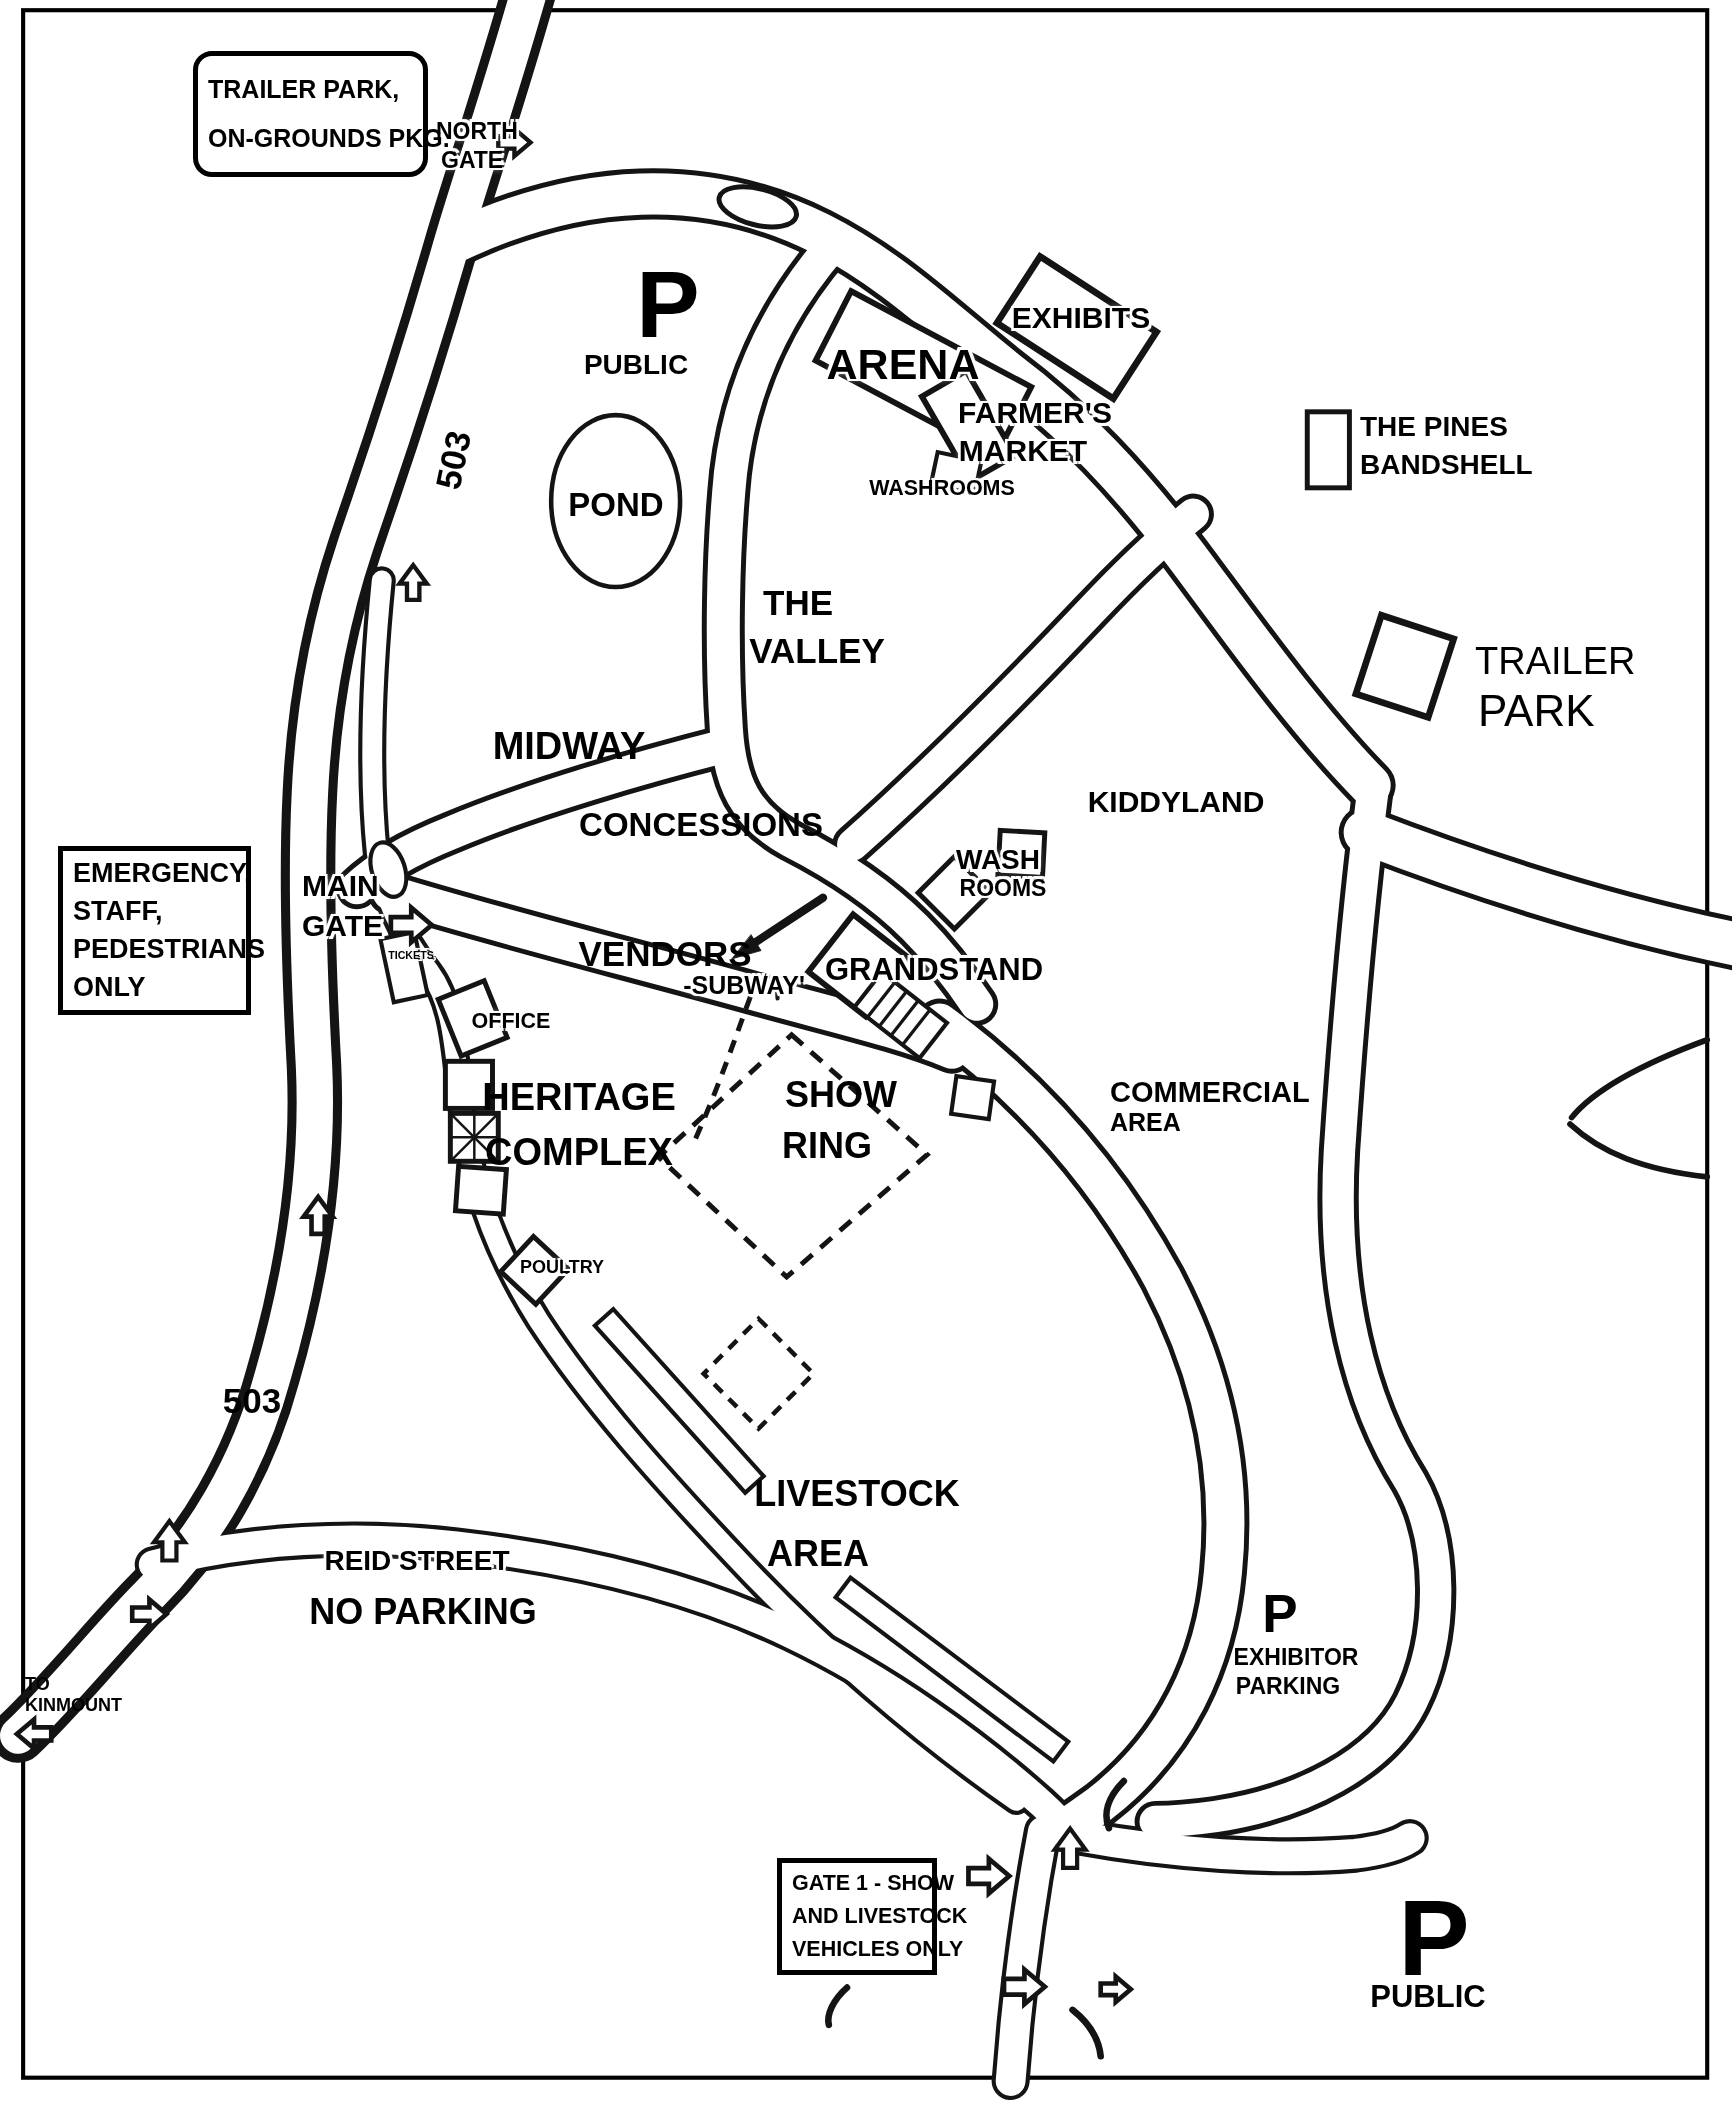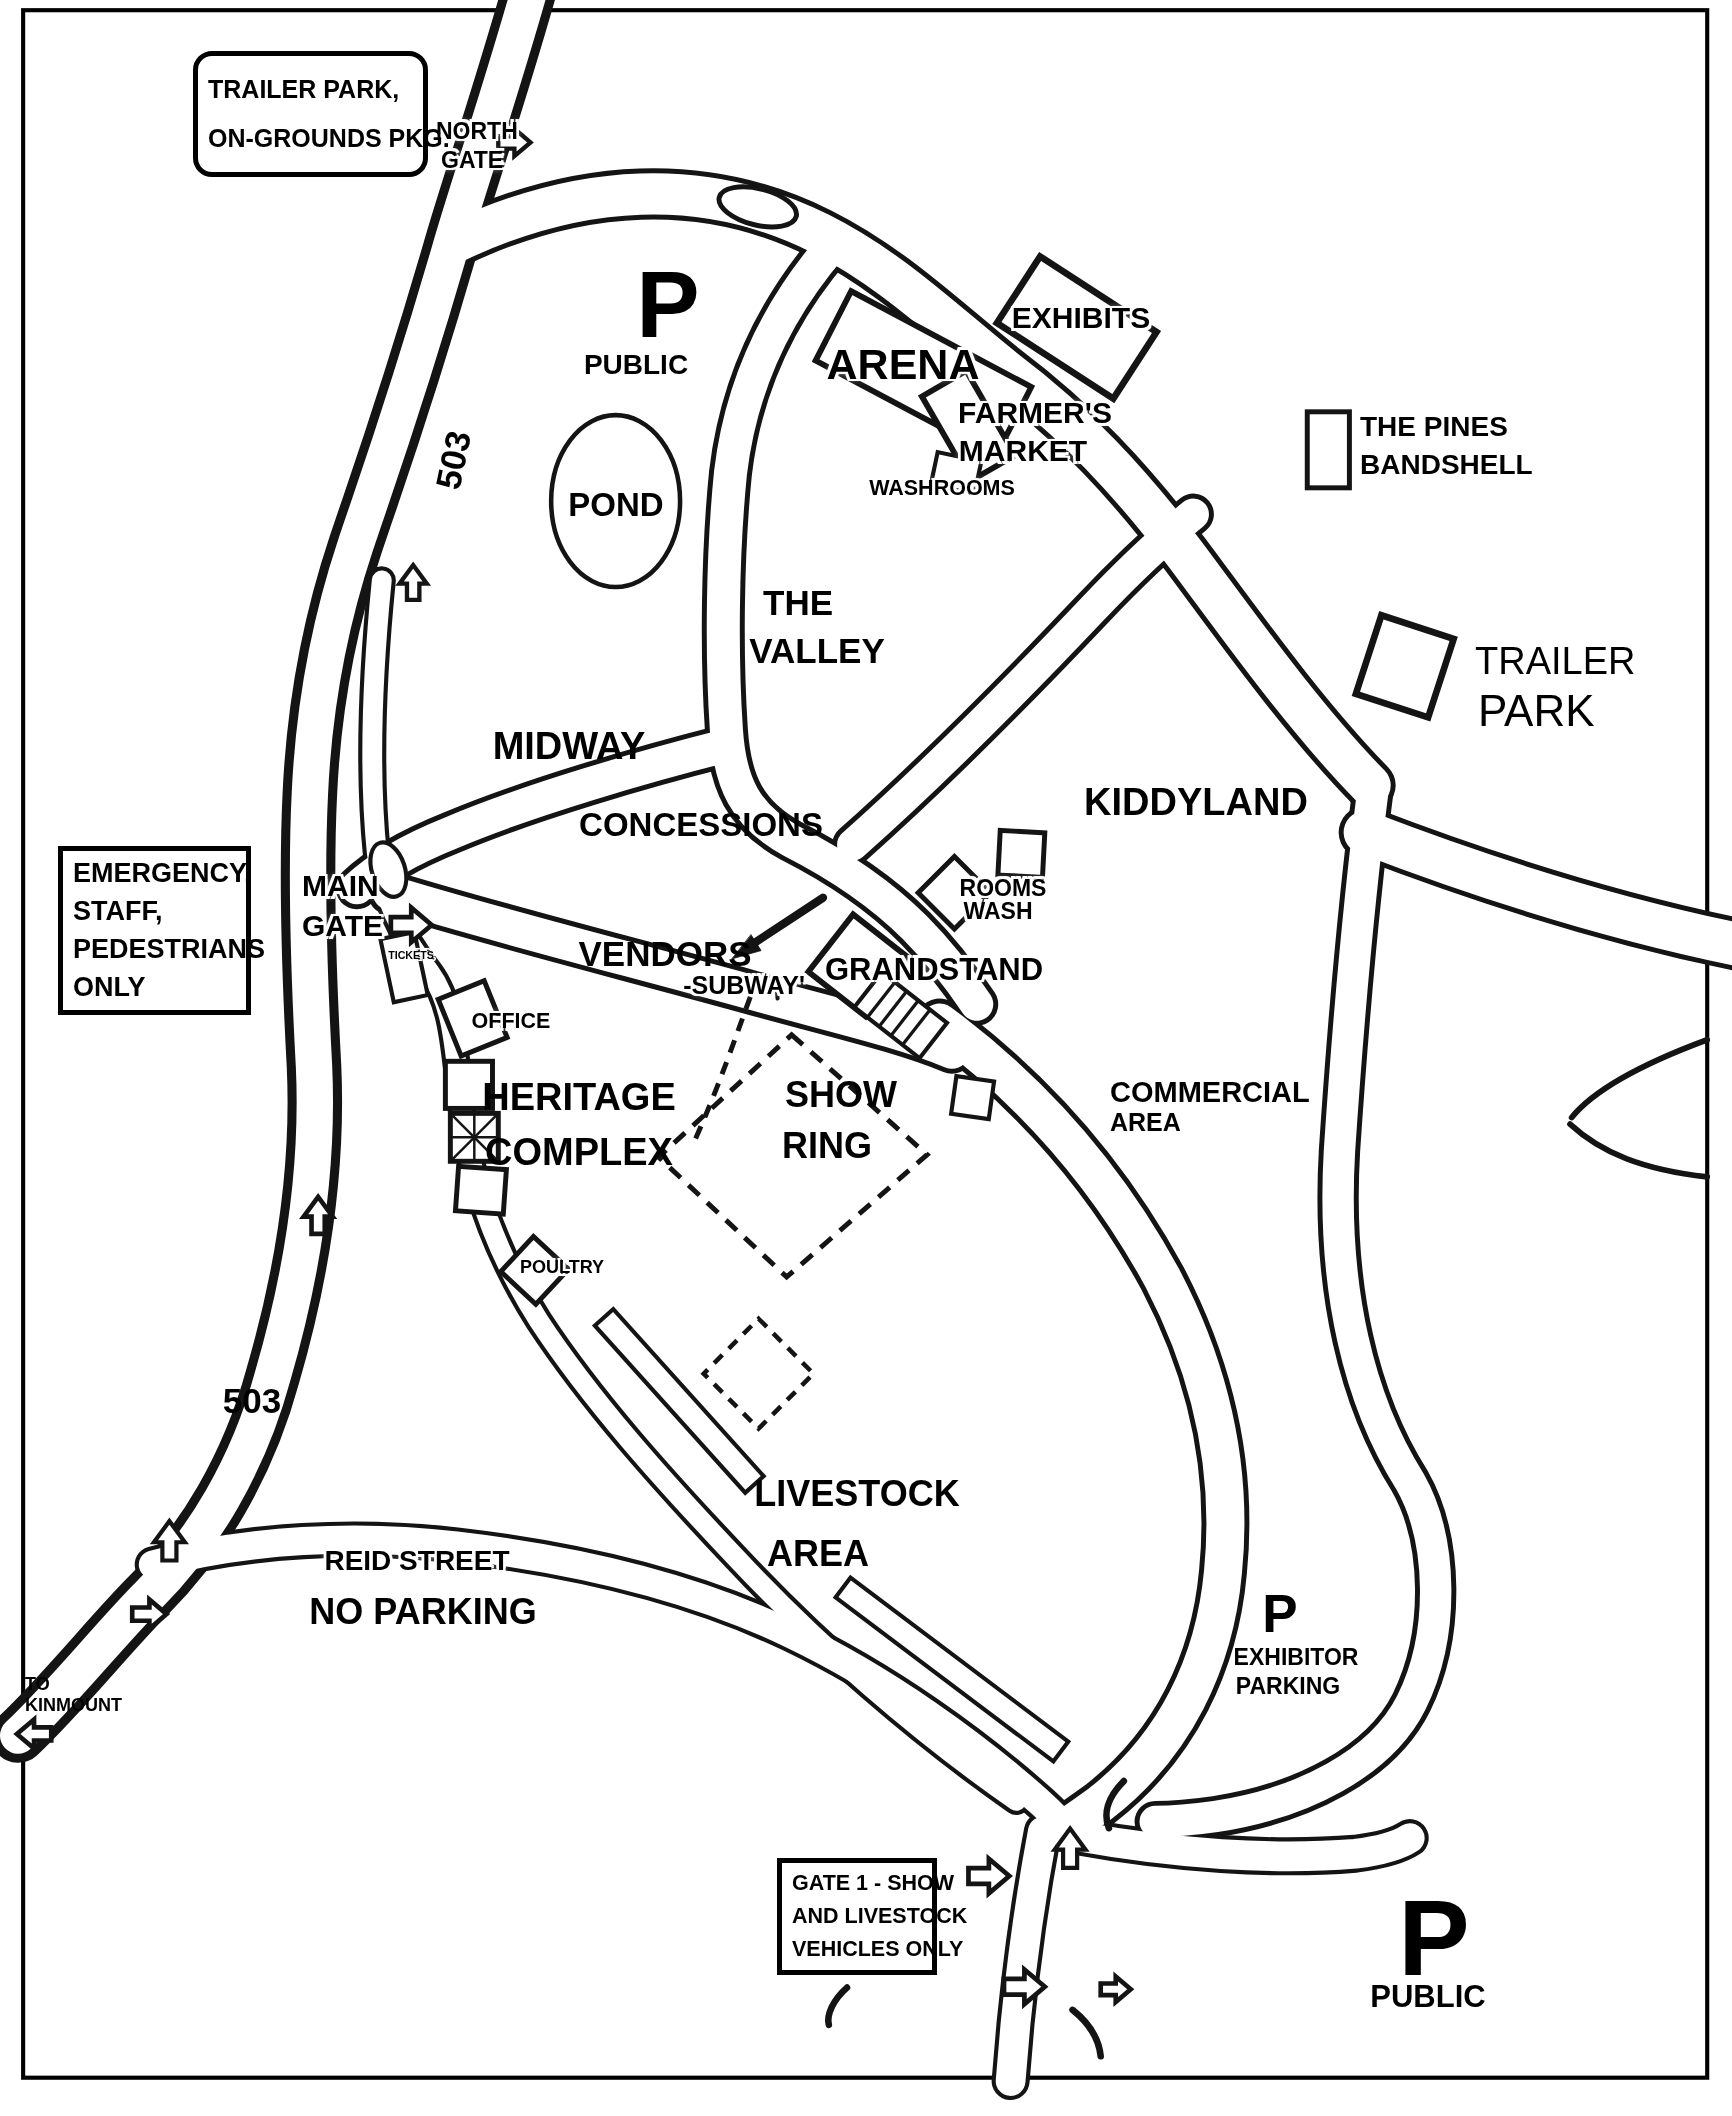--- a/index.html
+++ b/index.html
@@ -169,38 +169,38 @@
   <div class="lbl halo" style="left:417px;top:1561px;font-size:28px;">REID STREET</div>
   <div class="lbl" style="left:423px;top:1612px;font-size:36px;">NO PARKING</div>
   <div class="lbl la" style="left:25px;top:1684px;font-size:18px;">TO</div>
   <div class="lbl la" style="left:25px;top:1705px;font-size:18px;">KINMOUNT</div>
 
   <div class="lbl" style="left:569px;top:746px;font-size:38px;">MIDWAY</div>
   <div class="lbl" style="left:701px;top:824px;font-size:33px;">CONCESSIONS</div>
   <div class="lbl" style="left:665px;top:920px;font-size:35px;margin-top:33px;">VENDORS</div>
   <div class="lbl" style="left:798px;top:602px;font-size:35px;">THE</div>
   <div class="lbl" style="left:817px;top:650px;font-size:35px;">VALLEY</div>
-  <div class="lbl" style="left:1176px;top:802px;font-size:38px;margin-left:20px;">KIDDYLAND</div>
+  <div class="lbl" style="left:1176px;top:802px;font-size:30px;">KIDDYLAND</div>
   <div class="lbl la" style="left:1110px;top:1092px;font-size:29px;">COMMERCIAL</div>
   <div class="lbl la" style="left:1110px;top:1122px;font-size:25px;">AREA</div>
   <div class="lbl" style="left:841px;top:1095px;font-size:36px;">SHOW</div>
   <div class="lbl" style="left:827px;top:1146px;font-size:36px;">RING</div>
   <div class="lbl" style="left:579px;top:1097px;font-size:38px;">HERITAGE</div>
   <div class="lbl" style="left:579px;top:1152px;font-size:38px;">COMPLEX</div>
   <div class="lbl" style="left:857px;top:1494px;font-size:36px;">LIVESTOCK</div>
   <div class="lbl" style="left:818px;top:1554px;font-size:36px;">AREA</div>
   <div class="lbl la" style="left:1475px;top:661px;font-size:38px;font-weight:400;">TRAILER</div>
   <div class="lbl la" style="left:1478px;top:711px;font-size:44px;font-weight:400;">PARK</div>
 
   <div class="lbl halo" style="left:903px;top:364px;font-size:43px;">ARENA</div>
   <div class="lbl halo" style="left:1081px;top:318px;font-size:30px;">EXHIBITS</div>
   <div class="lbl halo" style="left:1035px;top:413px;font-size:30px;">FARMER'S</div>
   <div class="lbl halo" style="left:1023px;top:451px;font-size:30px;">MARKET</div>
   <div class="lbl halo" style="left:942px;top:489px;font-size:21.5px;">WASHROOMS</div>
-  <div class="lbl halo" style="left:998px;top:911px;font-size:23px;">WASH</div>
+  <div class="lbl halo" style="left:998px;top:860px;font-size:28px;">WASH</div>
   <div class="lbl halo" style="left:1003px;top:888px;font-size:23px;">ROOMS</div>
   <div class="lbl halo" style="left:934px;top:969px;font-size:31px;">GRANDSTAND</div>
   <div class="lbl halo" style="left:744px;top:985px;font-size:25px;">-SUBWAY'</div>
   <div class="lbl halo" style="left:511px;top:1022px;font-size:21.5px;">OFFICE</div>
   <div class="lbl halo" style="left:411px;top:955px;font-size:10.7px;">TICKETS</div>
   <div class="lbl halo" style="left:562px;top:1267px;font-size:18px;">POULTRY</div>
   <div class="lbl" style="left:616px;top:504px;font-size:33px;">POND</div>
   <div class="lbl la" style="left:1360px;top:427px;font-size:28px;">THE PINES</div>
   <div class="lbl la" style="left:1360px;top:465px;font-size:28px;">BANDSHELL</div>
 

